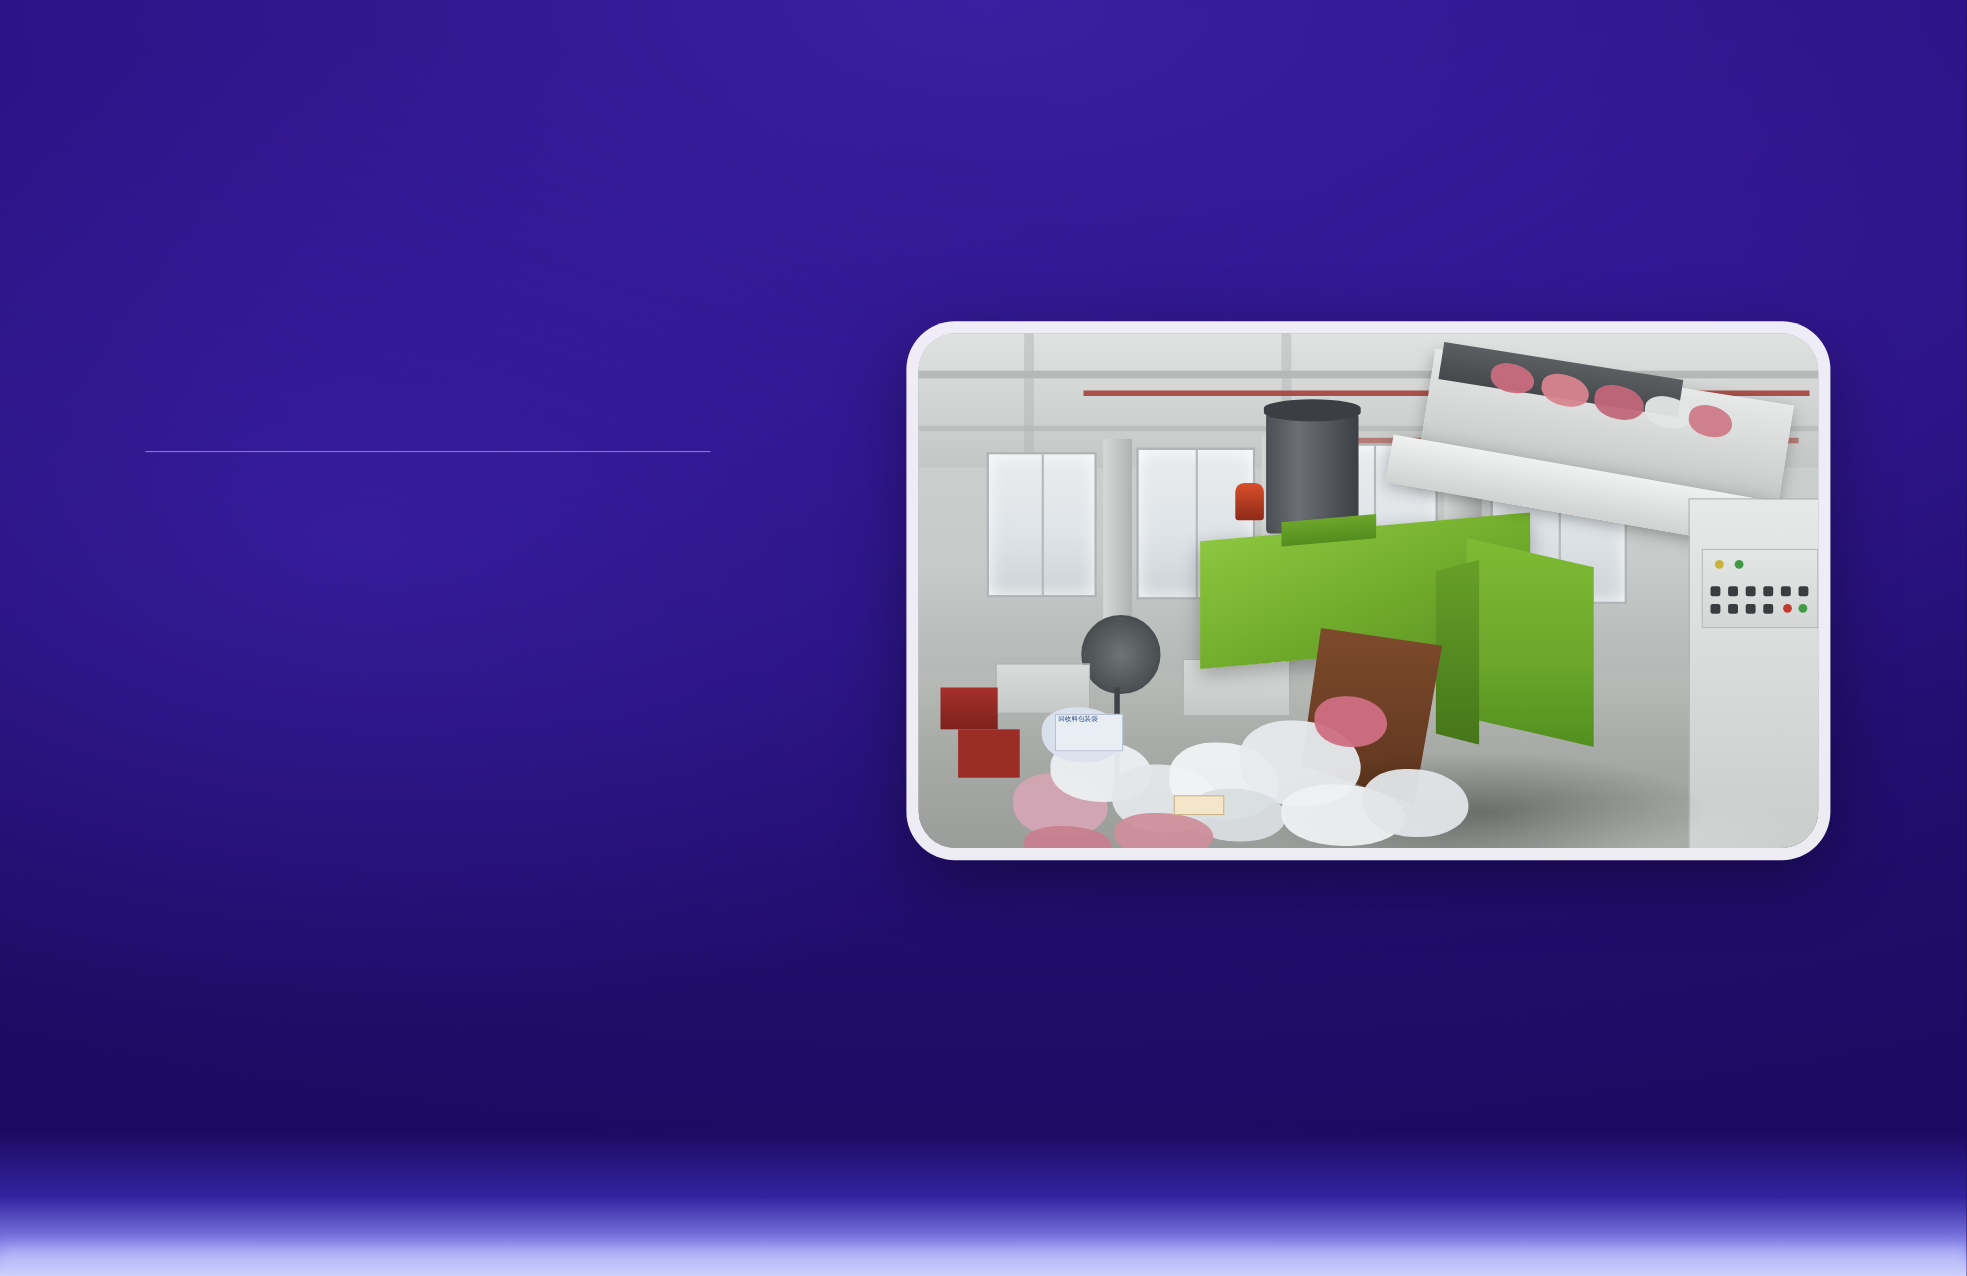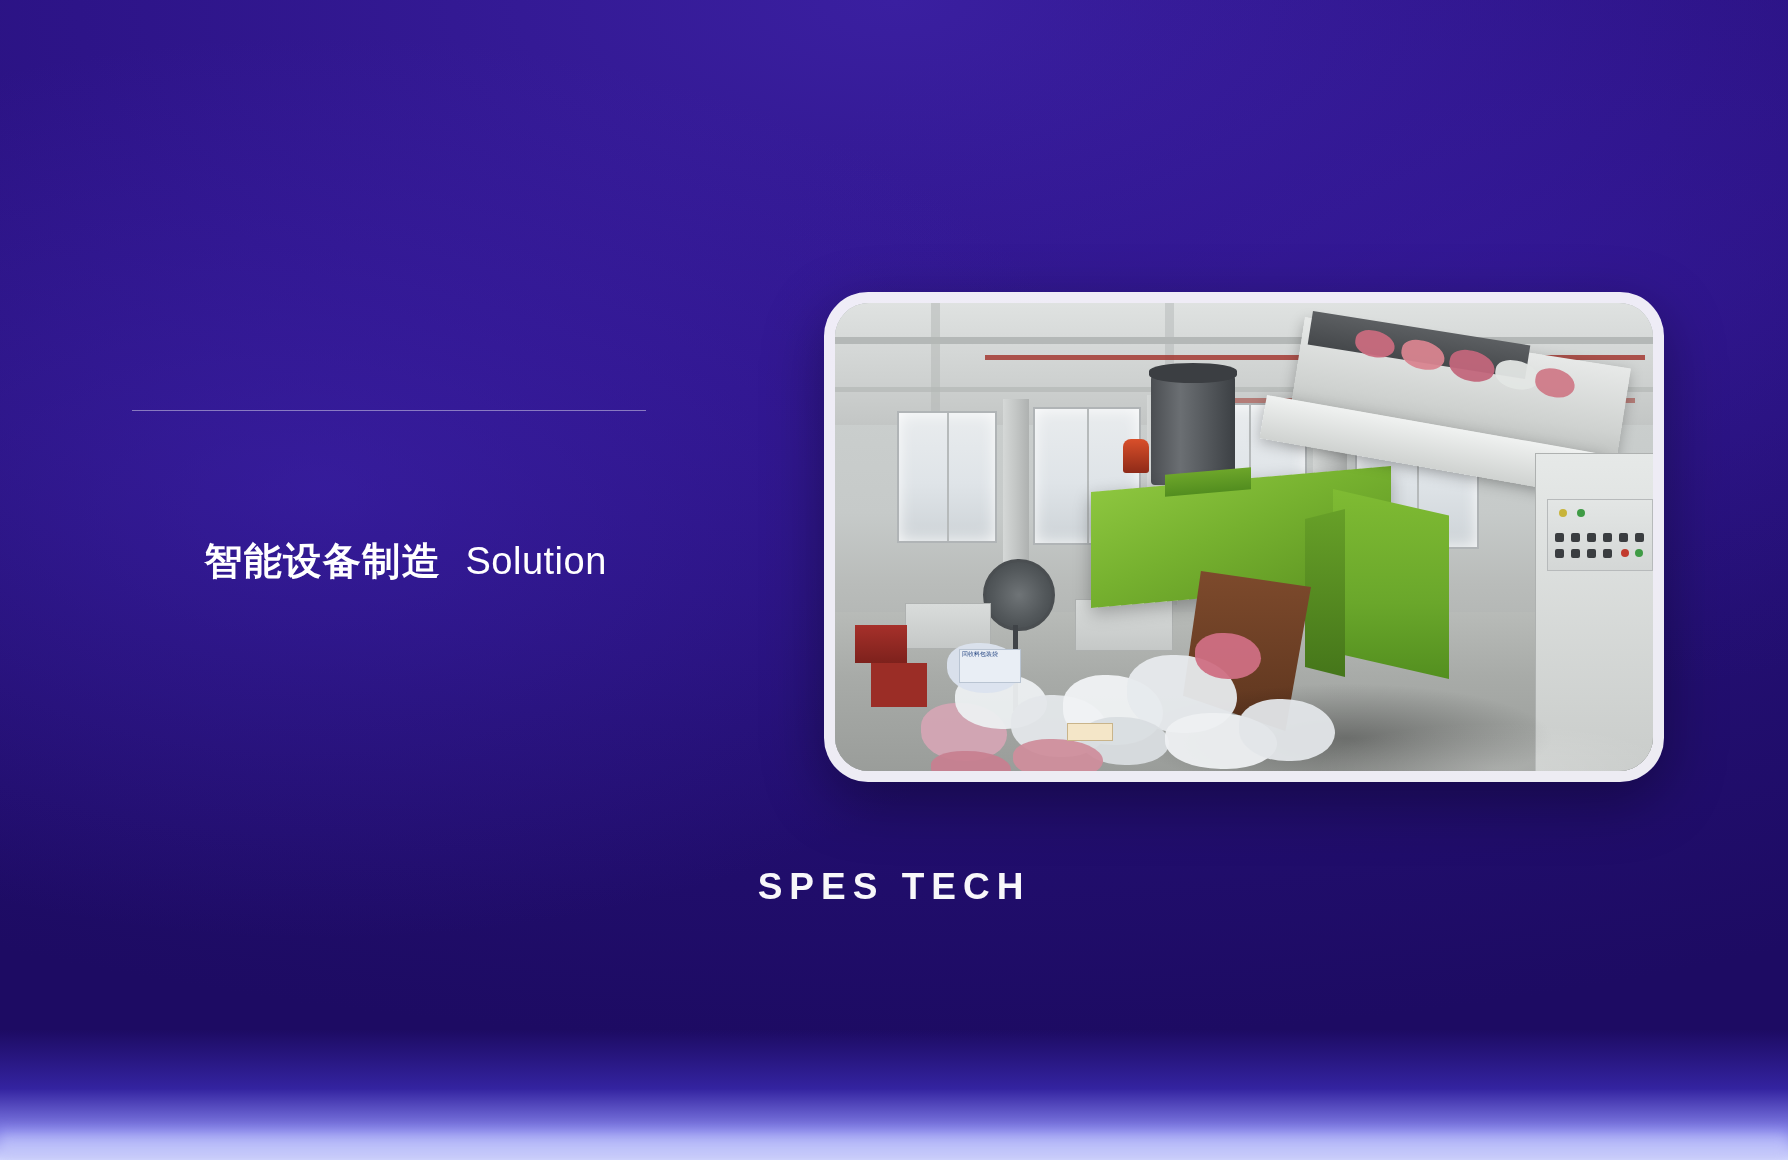--- a/index.html
+++ b/index.html
@@ -241,23 +241,20 @@
 </style>
 </head>
 <body>
 
 <div class="slide">
   <div class="bg-base"></div>
   <div class="bg-vignette"></div>
 
   <div class="left-block">
     <div class="divider"></div>
-    <div class="subtitle">
-      <span>智能设备制造</span><span>&nbsp; </span><span class="sub-en">Solution</span>
-    </div>
   </div>
 
   <div class="photo-card">
     <div class="photo">
       <div class="ph-wall"></div>
       <div class="ph-ceiling"></div>
 
       <div class="ph-beam" style="left:0; top:34px; width:100%; height:7px;"></div>
       <div class="ph-beam" style="left:0; top:84px; width:100%; height:5px; opacity:.7;"></div>
       <div class="ph-beam" style="left:96px; top:0; width:9px; height:120px; opacity:.55;"></div>
@@ -341,17 +338,16 @@
       <div class="ph-trash" style="left:178px; top:436px; width:90px; height:40px; background:#cf8e9c;"></div>
       <div class="ph-trash" style="left:96px; top:448px; width:80px; height:34px; background:#c77f90;"></div>
       <div class="ph-trash" style="left:404px; top:396px; width:96px; height:62px; background:#e3e6e9;"></div>
       <div class="ph-trash" style="left:360px; top:330px; width:66px; height:46px; background:#cf6f83;"></div>
       <div class="ph-bag-label" style="left:232px; top:420px; width:46px; height:18px; background:#f4e6c8; border-color:#c9b48a;"></div>
 
       <div class="ph-shadow" style="left:480px; top:420px; width:360px; height:90px; background:radial-gradient(ellipse at center, rgba(255,255,255,0.18) 0%, rgba(255,255,255,0) 70%);"></div>
     </div>
   </div>
 
-  <div class="brand">SPES TECH</div>
 
   <div class="bottom-glow"></div>
   <div class="bottom-glow2"></div>
 </div>
 
 </body></html>

